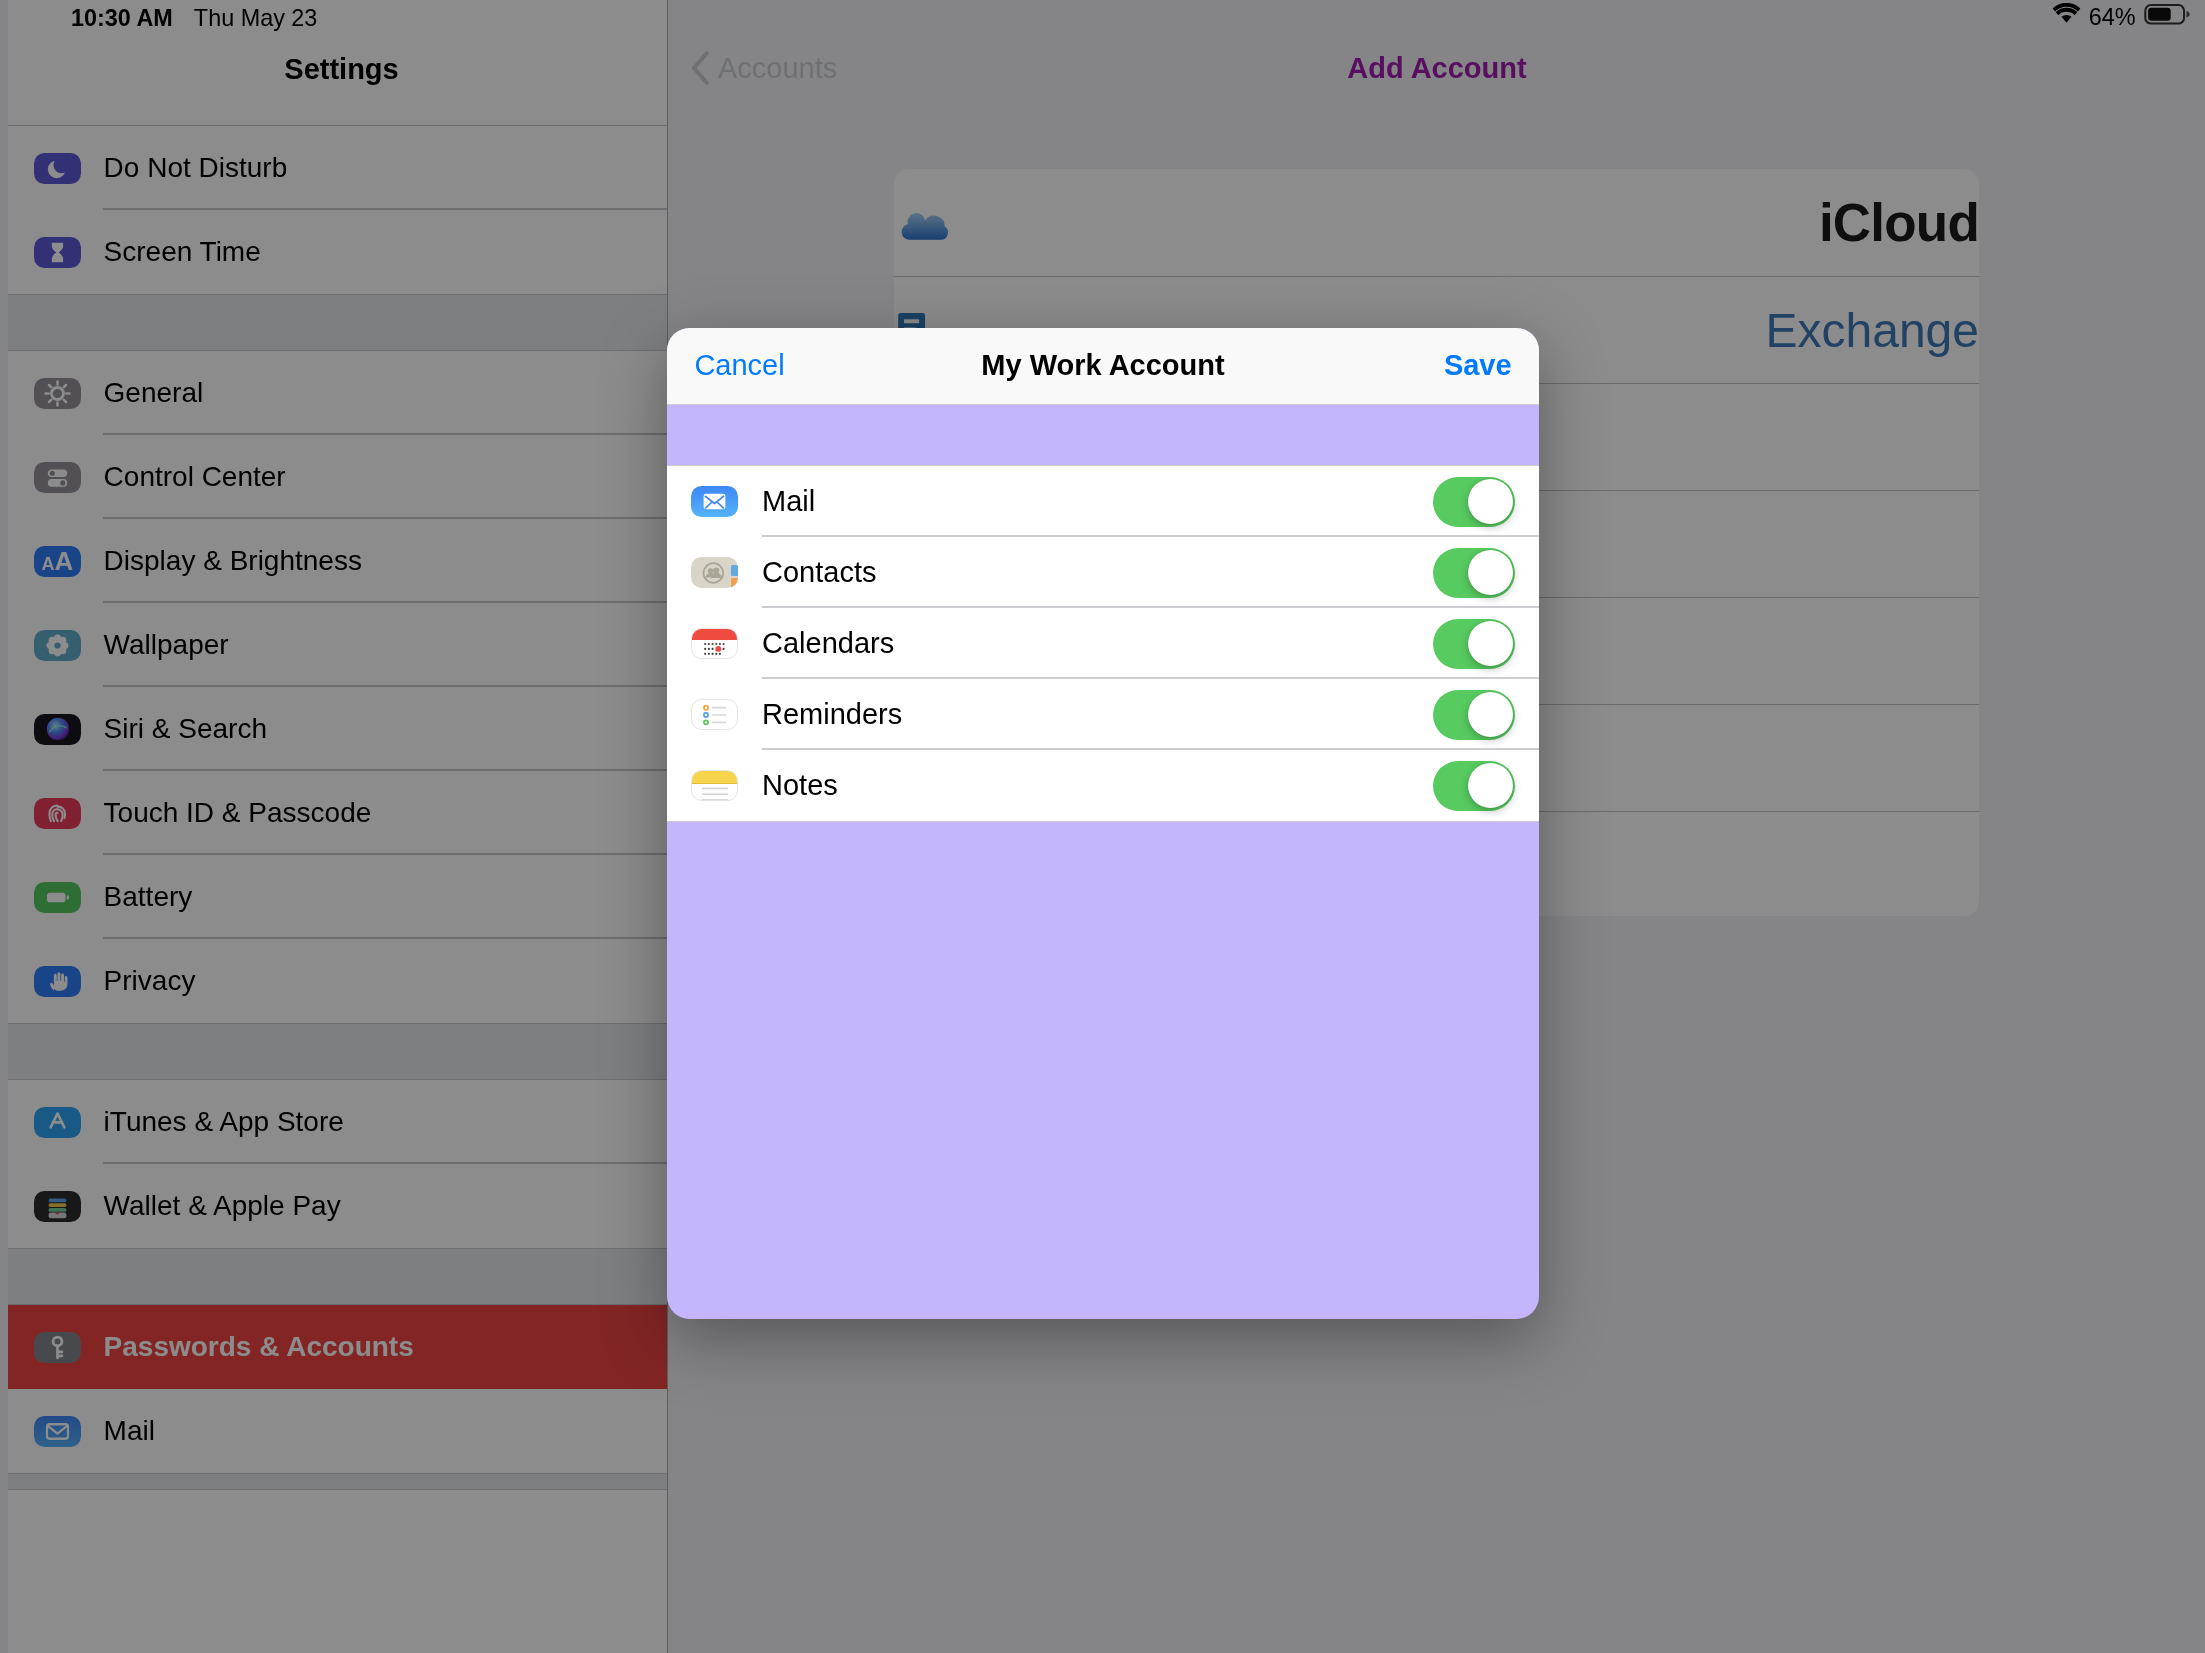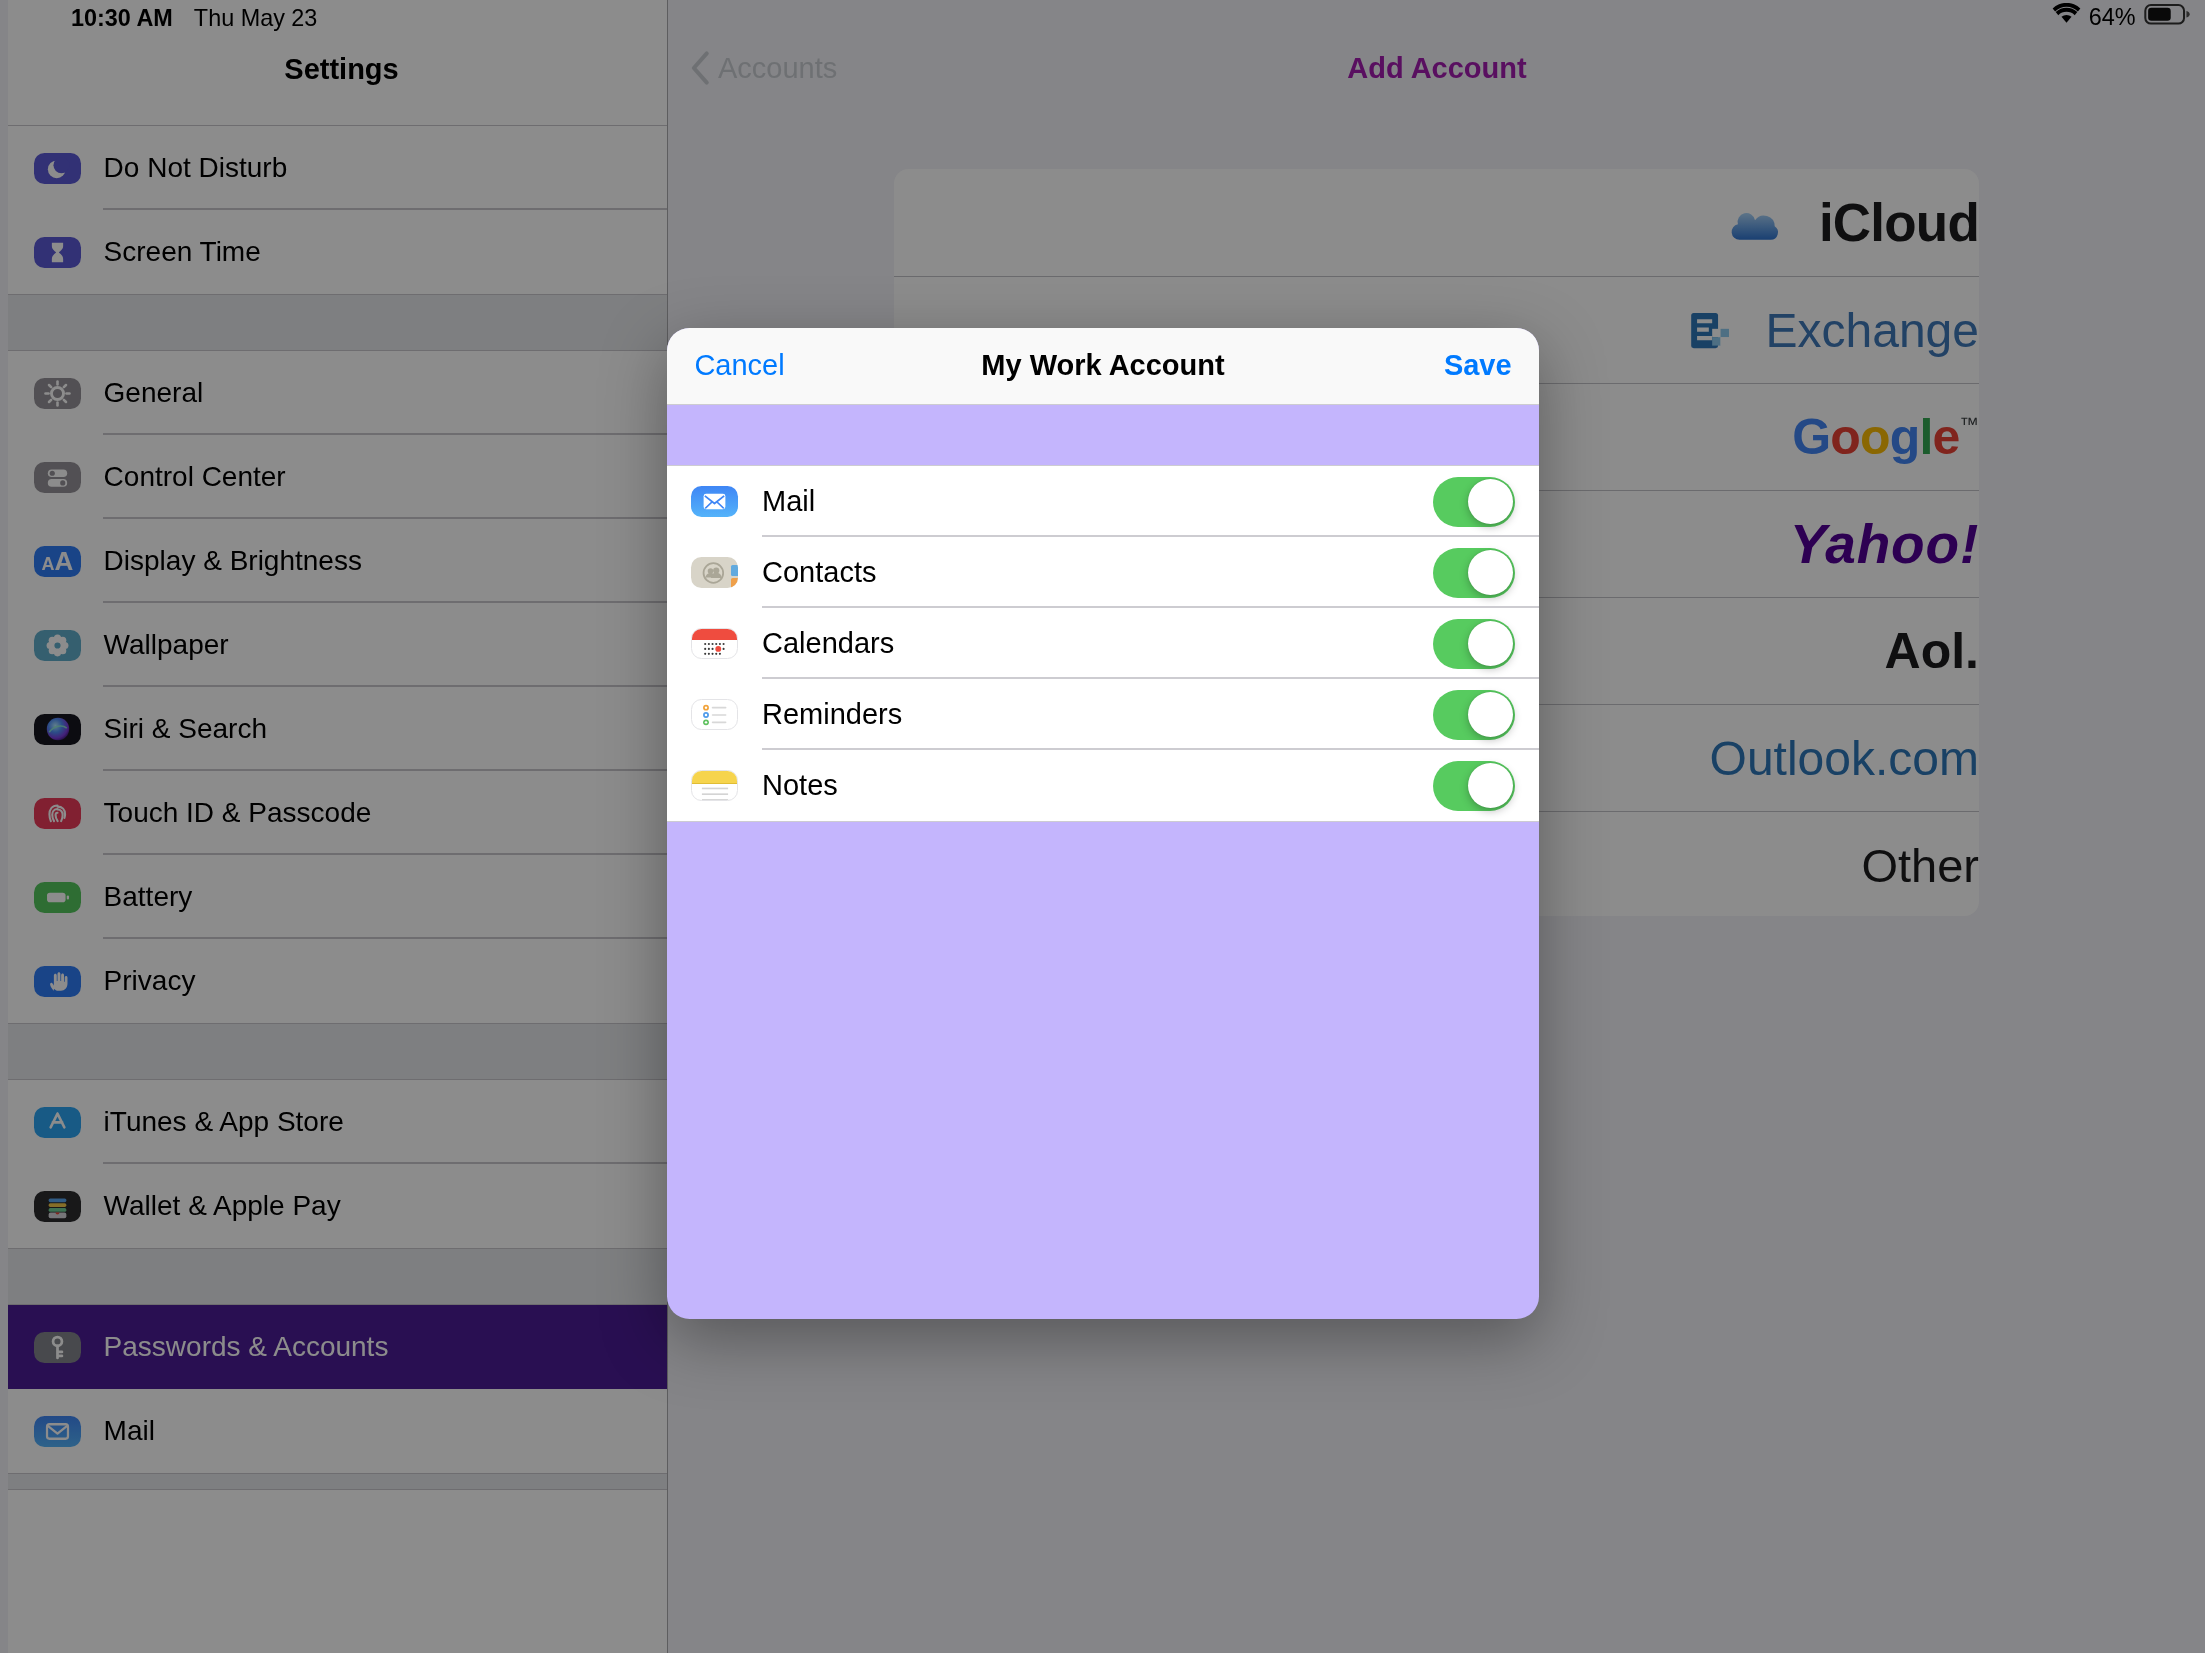--- a/index.html
+++ b/index.html
@@ -12,21 +12,21 @@
   .sb-right{position:absolute;right:14.5px;top:3.2px;display:flex;align-items:center;gap:8px;font-size:23.4px;}
   
   .sidebar{position:absolute;left:8px;top:0;width:667px;height:1653px;background:#fff;z-index:1;}
   .side-head{position:relative;height:125px;border-bottom:1.6px solid #c8c7cc;}
   .side-title{position:absolute;left:0;right:0;top:53px;text-align:center;font-size:29px;font-weight:700;color:#000;}
   .sgap{height:55px;background:#e6e7ec;border-bottom:1.6px solid #c8c7cc;}
   .sgroup{background:#fff;border-bottom:1.6px solid #c8c7cc;}
   .srow{position:relative;height:84px;display:flex;align-items:center;padding-left:26px;box-sizing:border-box;}
   .srow:not(:last-child)::after{content:"";position:absolute;left:95px;right:0;bottom:0;height:1.6px;background:#c8c7cc;}
   .srow .lbl{font-size:28px;color:#000;margin-left:22.6px;}
-  .srow.sel{background:#4c1d95;}
+  .srow.sel{background:#ef4444;font-weight:bold;}
   .srow.sel .lbl{color:#fff;}
   .srow.sel::after{display:none;}
   .icn{width:47px;height:31px;border-radius:10.5px;flex:none;display:flex;align-items:center;justify-content:center;overflow:hidden;position:relative;}
   .icn svg{display:block;}
   .i-notif{background:#ef453c;} .i-sound{background:#f2486d;}
   .i-dnd{background:#5b59d6;}  .i-time{background:#5b59d6;}
   .i-gen{background:#969399;}  .i-cc{background:#969399;}
   .i-disp{background:#2f7cf6;} .i-wall{background:#62aecb;}
   .i-siri{background:#17171f;} .i-touch{background:#eb3b5a;}
   .i-batt{background:#54c75e;} .i-priv{background:#2f7cf6;}
@@ -42,21 +42,21 @@
   .ctab.g{top:34px;height:9.7px;background:#74c760;}
   
   .i-cal,.i-rem,.i-notes{background:#fff;border:0.8px solid #e4e4e7;box-sizing:border-box;}
   .i-cal .band{position:absolute;top:0;left:0;right:0;height:10.5px;background:#ef4c3f;}
   .i-notes .band{position:absolute;top:0;left:0;right:0;height:12px;background:#f6d44d;border-bottom:1.6px solid #e0bd35;}
   
   .content{position:absolute;left:667px;top:0;width:1539px;height:1653px;background:#f2f2f7;border-left:1.6px solid #a9a9ae;box-sizing:border-box;z-index:1;}
   .nav-back{position:absolute;left:21px;top:50px;display:flex;align-items:center;gap:8px;color:#c9cdd2;font-size:29px;}
   .nav-title{position:absolute;left:0;right:0;top:52px;text-align:center;font-size:29px;font-weight:700;color:#a21caf;}
   .card{position:absolute;left:226px;top:169px;width:1085px;height:747px;background:#fff;border-radius:14.5px;overflow:hidden;}
-  .prow{height:107px;display:flex;align-items:center;justify-content:flex-end;gap:32px;box-sizing:border-box;}
+  .prow{height:107px;display:flex;align-items:center;justify-content:space-between;gap:32px;box-sizing:border-box;}
   .prow + .prow{border-top:1.6px solid #c3c3c8;}
   .logo-icloud{font-size:53px;font-weight:700;color:#1c1c1e;letter-spacing:-0.8px;}
   .logo-exchange{font-size:48px;color:#3f78b8;}
   .logo-google{font-size:50px;font-weight:700;letter-spacing:-0.8px;}
   .logo-google .tm{font-size:19.4px;color:#3c4043;vertical-align:22.6px;font-weight:400;letter-spacing:0;}
   .g1,.g4{color:#4285F4;} .g2,.g6{color:#EA4335;} .g3{color:#FBBC05;} .g5{color:#34A853;}
   .logo-yahoo{font-size:55px;font-weight:700;font-style:italic;color:#530095;letter-spacing:0.8px;}
   .logo-aol{font-size:50px;font-weight:700;color:#1c1c1e;}
   .logo-outlook{font-size:48px;color:#2e77b8;}
   .logo-other{font-size:47px;color:#1c1c1e;}

